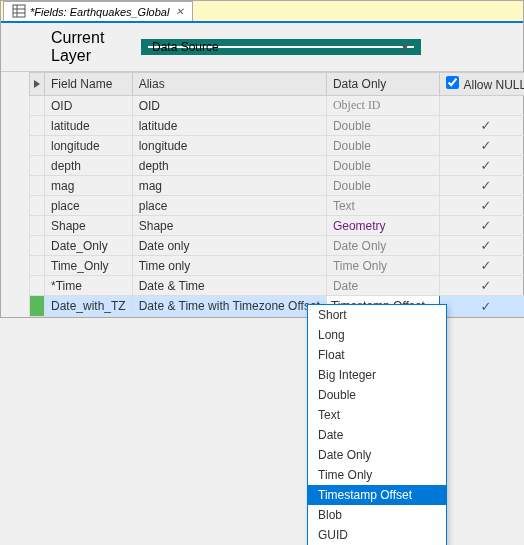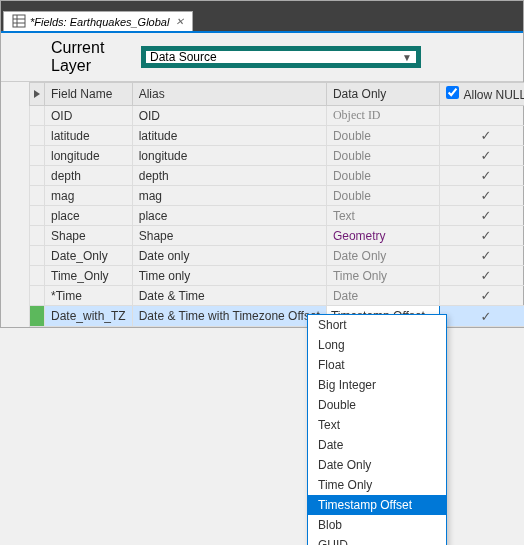--- a/index.html
+++ b/index.html
@@ -1,38 +1,38 @@
 <!DOCTYPE html>
 <html><head>
   <meta charset="utf-8">
   <style>
     * { box-sizing: border-box; margin: 0; padding: 0; }
     body { font-family: 'Segoe UI', Arial, sans-serif; font-size: 12px; background: #f0f0f0; width: 524px; height: 545px; overflow: hidden; }
 
     .window { width: 524px; background: #f0f0f0; border: 1px solid #aaa; }
     .tab-strip {
-      display: flex; background: #404040; border-bottom: 2px solid #0078d7;
-      padding: 0 2px; height: 32px; align-items: flex-end;
+      display: flex; background: #fef9c3; border-bottom: 2px solid #0078d7;
+      padding: 0 2px; height: 22px; align-items: flex-end;
     }
     .tab {
       padding: 2px 8px; font-size: 11px; background: #d4d4d4;
       border: 1px solid #aaa; border-bottom: none; color: #333;
       cursor: pointer; display: flex; align-items: center; height: 20px;
     }
     .tab.active { background: #fff; color: #000; font-style: italic; }
     .tab .tab-close { margin-left: 6px; font-size: 10px; color: #666; cursor: pointer; }
 
     
     .current-layer-section {
       display: flex; align-items: center; padding: 6px 8px;
       background: #f0f0f0; border-bottom: 1px solid #ccc;
     }
     .current-layer-label { font-size: 16px; color: #000; width: 90px; margin-left: 42px; }
     .current-layer-dropdown {
-      flex: 1; height: 22px; border: 5px solid #0f766e; background: white;
+      flex: 1; height: 16px; border: 7px solid #0f766e; background: white;
       font-size: 12px; padding: 0 4px; display: flex; align-items: center;
       justify-content: space-between; cursor: pointer; max-width: 280px;
     }
     .dropdown-arrow { font-size: 10px; color: #555; }
     table { width: 100%; border-collapse: collapse; font-size: 12px; }
     thead tr { background: #e8e8e8; }
     th {
       border: 1px solid #ccc; padding: 3px 6px; text-align: left;
       font-weight: normal; color: #333; white-space: nowrap;
     }

